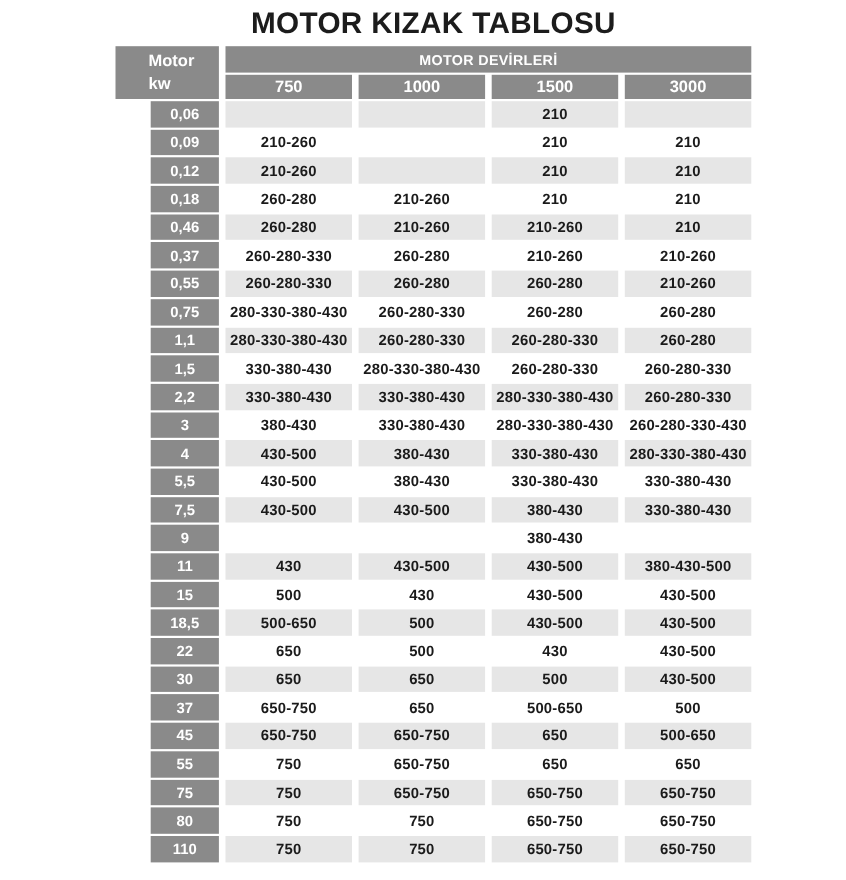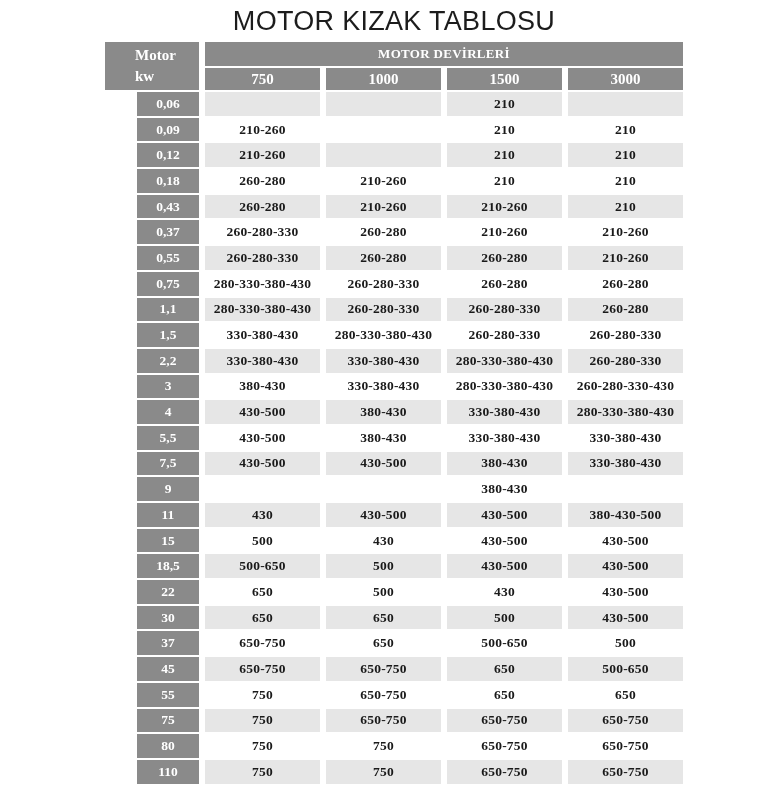--- a/index.html
+++ b/index.html
@@ -1,31 +1,31 @@
 <!DOCTYPE html>
 <html style="--header-gray: #8a8a8a; --stripe-gray: #e6e6e6; --row-white: #ffffff; --header-text: #ffffff; --cell-text: #1a1a1a; --title-text: #1c1c1c;"><head>
 <meta charset="utf-8">
 <style>
   html, body { margin:0; padding:0; background:#ffffff; }
   body { width:769px; height:800px; font-family:"Liberation Sans", sans-serif; }
   .page { position:relative; width:769px; height:800px; overflow:hidden; background:#fff; }
 
   .title {
     position:absolute; top:6px; left:105px; width:578px; margin:0;
-    text-align:center; font-size:27px; font-weight:normal;
+    text-align:center; font-size:27px; font-weight:bold;
     color:var(--title-text, #1c1c1c); letter-spacing:0.3px;
   }
 
   .table {
     position:absolute; top:42px; left:105px;
     display:grid;
     grid-template-columns:94px repeat(4, 115px);
     grid-template-rows:24px 22px;
     grid-auto-rows:23.7px;
-    column-gap:6px; row-gap:2px;font-family:Liberation Serif, serif;
+    column-gap:6px; row-gap:2px;
   }
 
   .cell { display:flex; align-items:center; justify-content:center; font-weight:bold; overflow:hidden; }
 
   .hdr { background:var(--header-gray, #8a8a8a); color:var(--header-text, #ffffff); }
 
   .corner {
     grid-column:1; grid-row:1 / 3;
     flex-direction:column; align-items:flex-start; justify-content:space-evenly;
     padding-left:30px; box-sizing:border-box;
@@ -68,21 +68,21 @@
       <div class="cell kw">0,12</div>
       <div class="cell val stripe">210-260</div>
       <div class="cell val stripe"></div>
       <div class="cell val stripe">210</div>
       <div class="cell val stripe">210</div>
       <div class="cell kw">0,18</div>
       <div class="cell val">260-280</div>
       <div class="cell val">210-260</div>
       <div class="cell val">210</div>
       <div class="cell val">210</div>
-      <div class="cell kw">0,43</div>
+      <div class="cell kw">0,46</div>
       <div class="cell val stripe">260-280</div>
       <div class="cell val stripe">210-260</div>
       <div class="cell val stripe">210-260</div>
       <div class="cell val stripe">210</div>
       <div class="cell kw">0,37</div>
       <div class="cell val">260-280-330</div>
       <div class="cell val">260-280</div>
       <div class="cell val">210-260</div>
       <div class="cell val">210-260</div>
       <div class="cell kw">0,55</div>

